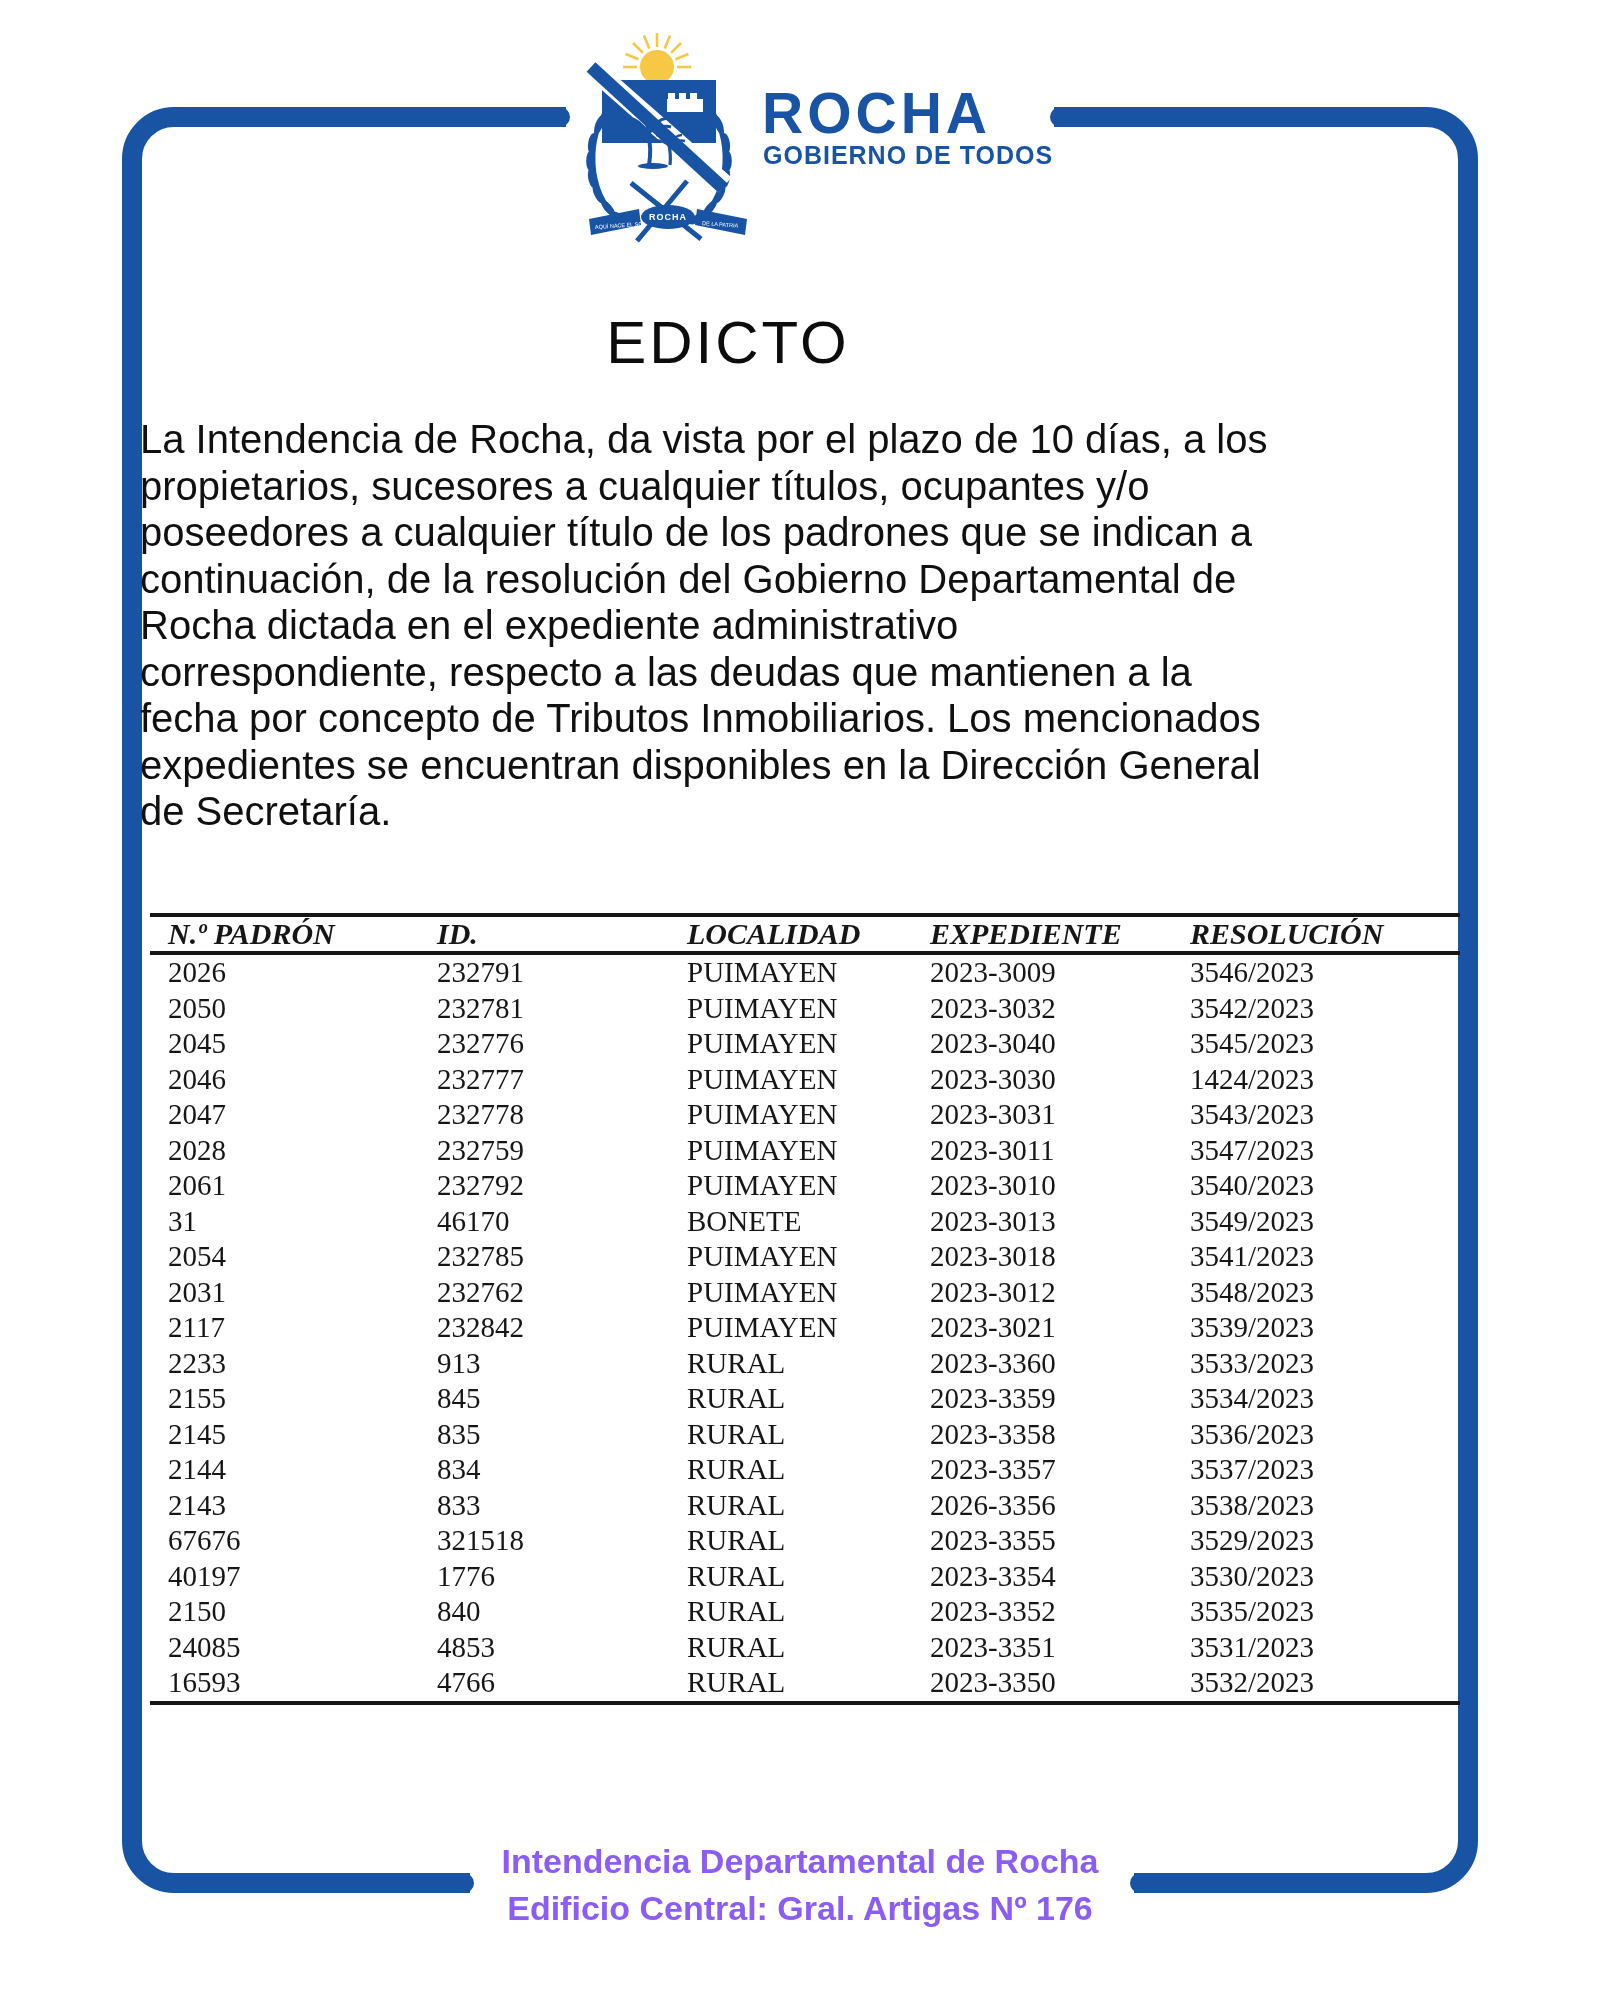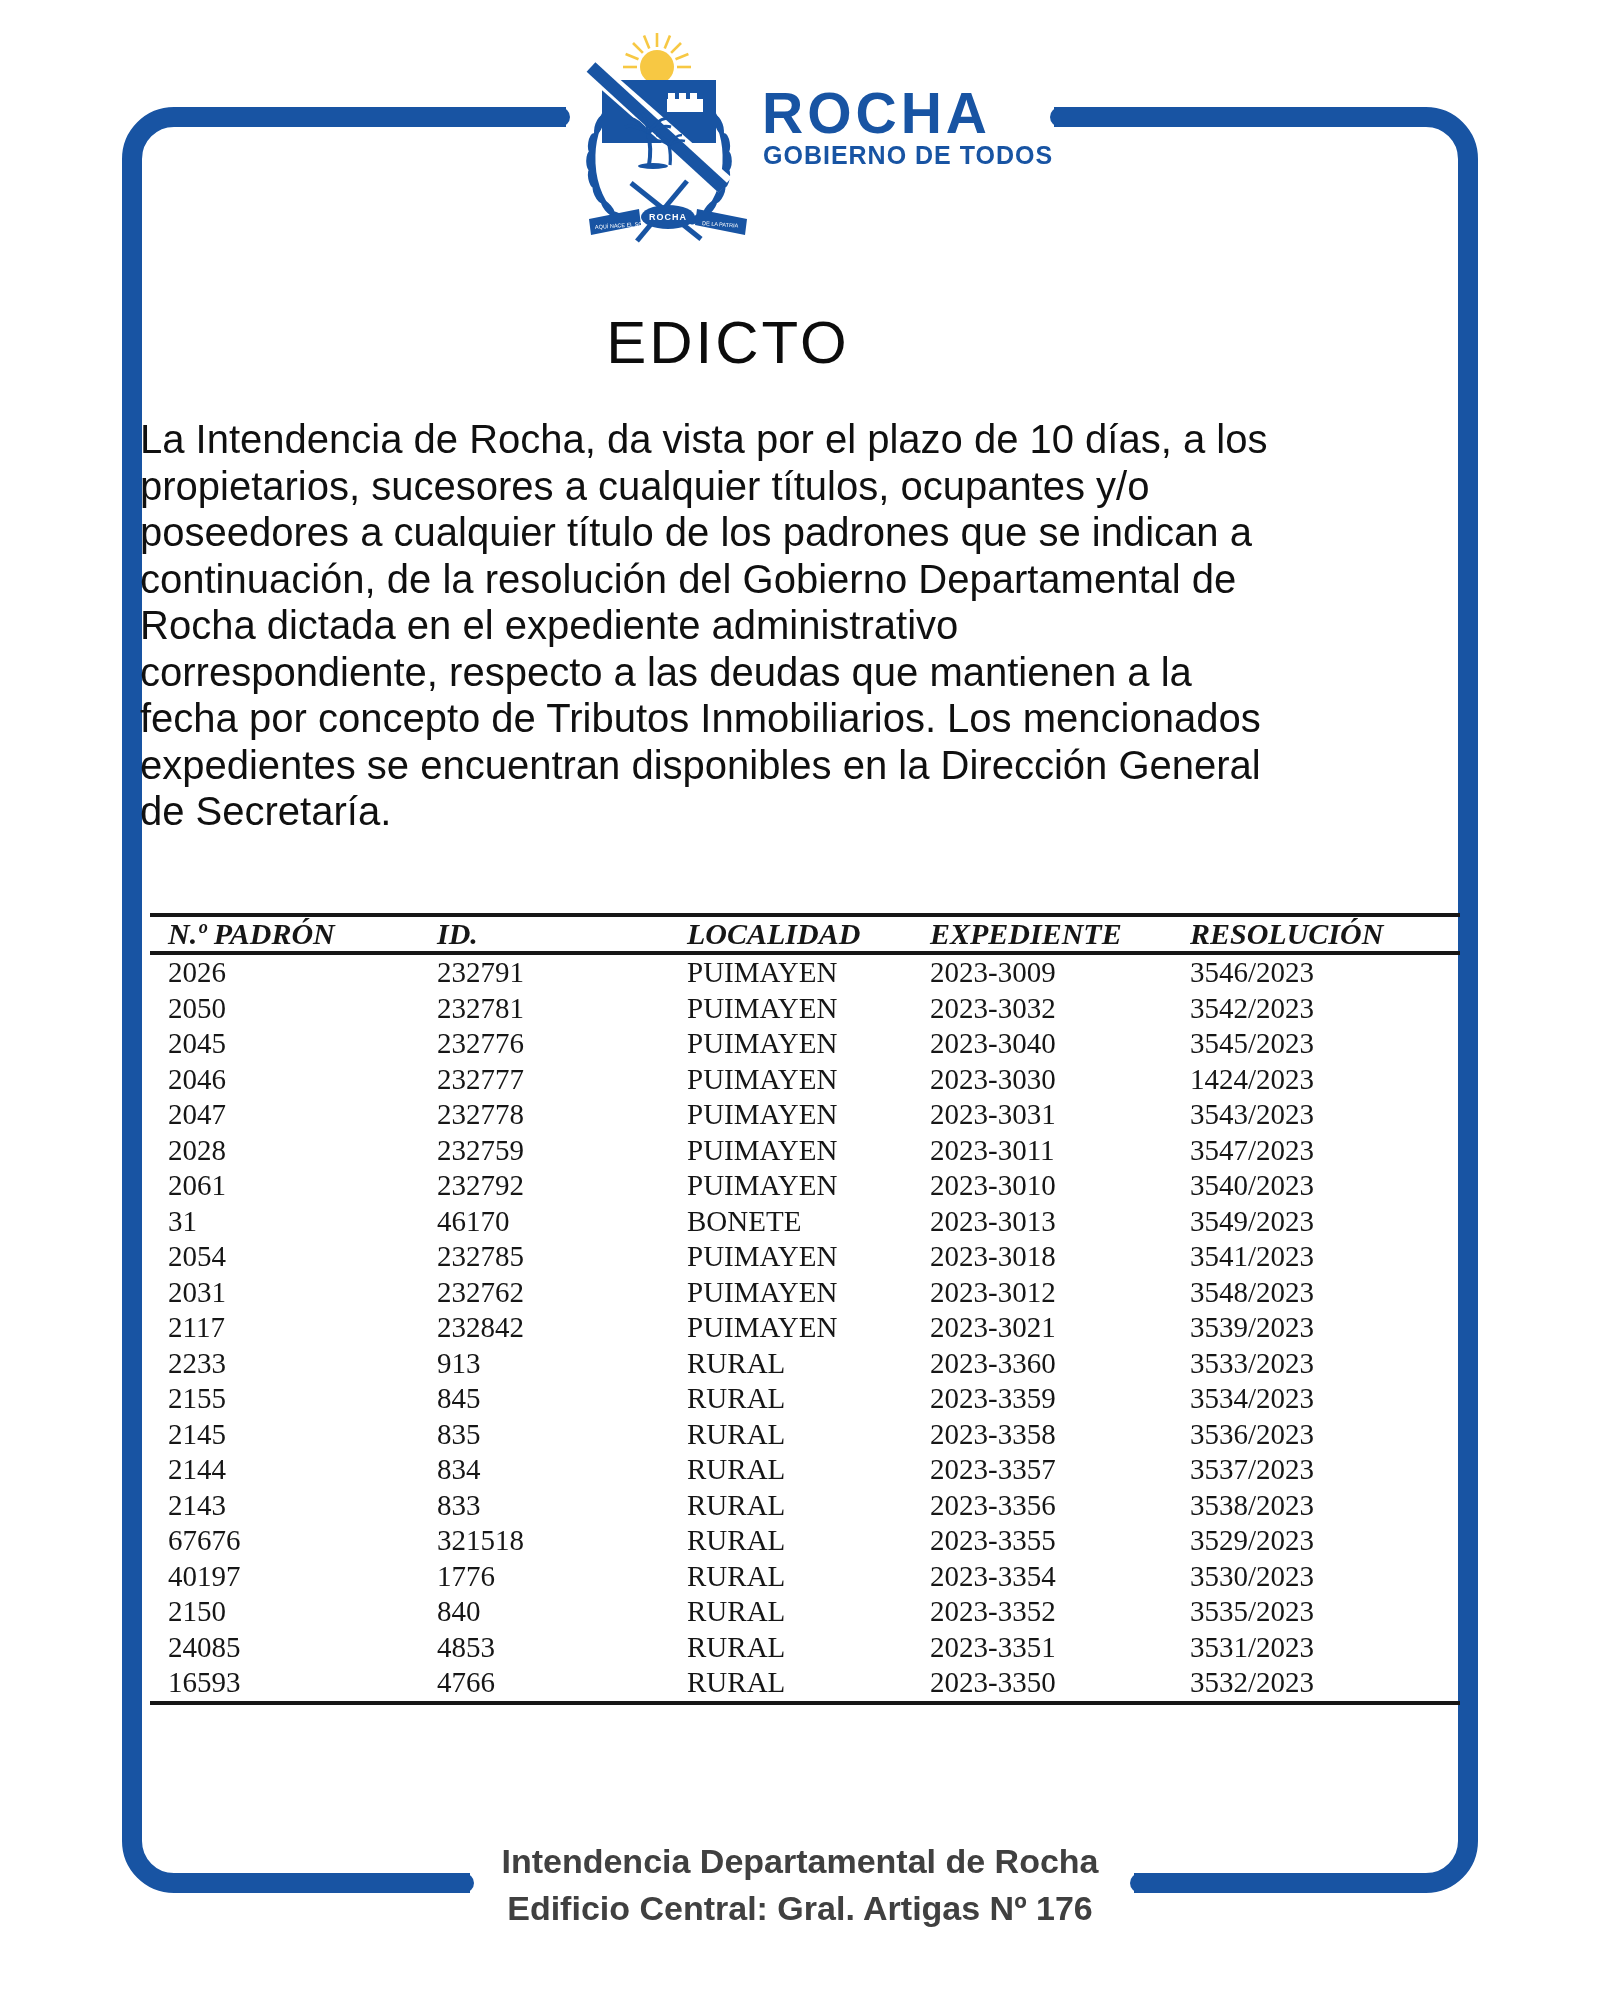--- a/index.html
+++ b/index.html
@@ -50,21 +50,21 @@
     align-items:center;
   }
   .thead{height:34px;font-family:"Liberation Serif", serif;font-style:italic;
     font-weight:700;font-size:30px;}
   .trow{height:35.5px;font-family:"Liberation Serif", serif;font-size:29px;}
   .thead .tcell:first-child,.trow .tcell:first-child{padding-left:18px;}
   .tcell{white-space:nowrap;overflow:visible;}
   
   .footer{
     position:absolute;left:0;top:1838px;width:1600px;text-align:center;z-index:5;
-    color:#404040;font-weight:700;font-size:34px;line-height:47px;
+    color:#8b5cf6;font-weight:700;font-size:34px;line-height:47px;
   }
 </style>
 </head>
 <body>
 
 <div class="frame"></div>
 <div class="mask mask-top"></div>
 <div class="mask mask-bottom"></div>
 <div class="cap cap-top-left"></div>
 <div class="cap cap-top-right"></div>
@@ -273,21 +273,21 @@
         <div class="tcell">2144</div>
         <div class="tcell">834</div>
         <div class="tcell">RURAL</div>
         <div class="tcell">2023-3357</div>
         <div class="tcell">3537/2023</div>
       </div>
       <div class="trow">
         <div class="tcell">2143</div>
         <div class="tcell">833</div>
         <div class="tcell">RURAL</div>
-        <div class="tcell">2023-3356</div>
+        <div class="tcell">2026-3356</div>
         <div class="tcell">3538/2023</div>
       </div>
       <div class="trow">
         <div class="tcell">67676</div>
         <div class="tcell">321518</div>
         <div class="tcell">RURAL</div>
         <div class="tcell">2023-3355</div>
         <div class="tcell">3529/2023</div>
       </div>
       <div class="trow">

